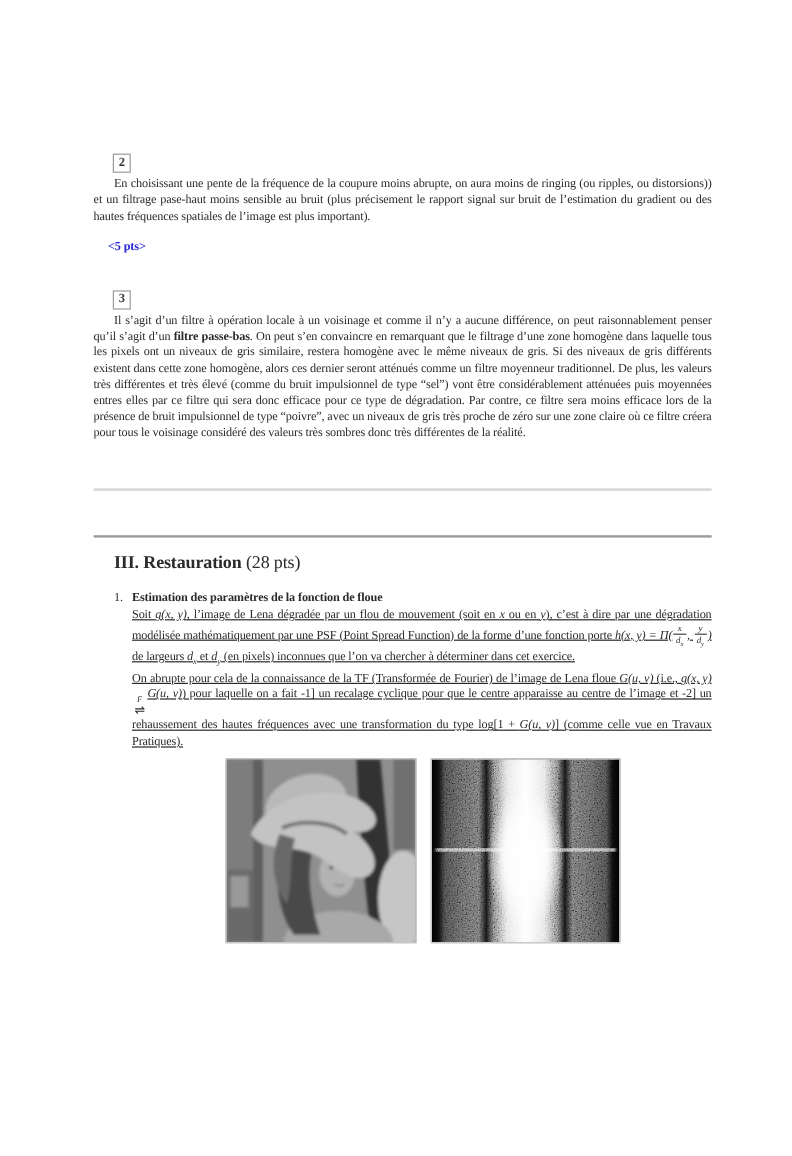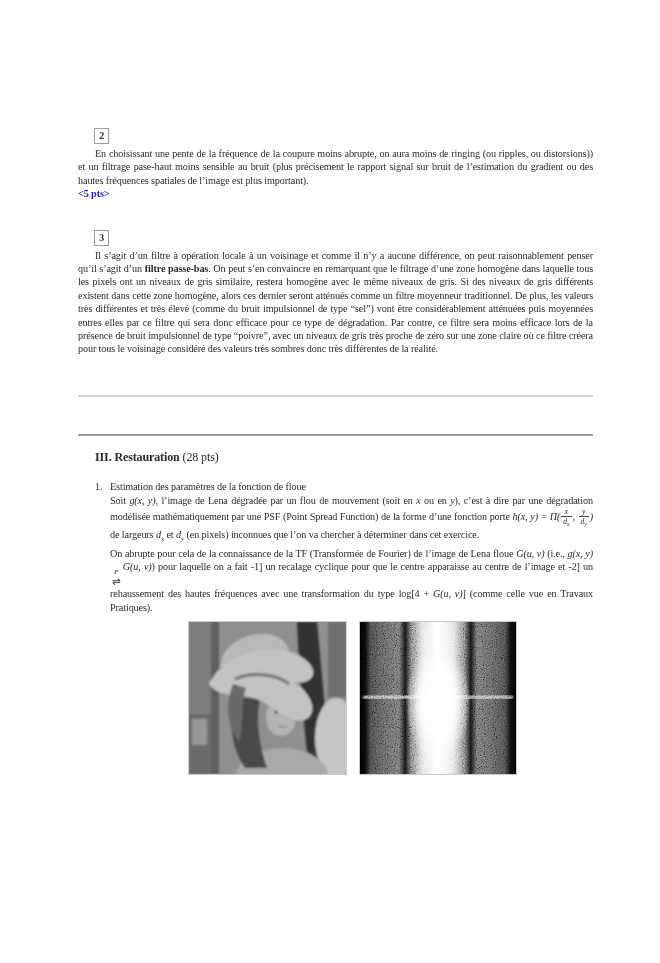--- a/index.html
+++ b/index.html
@@ -10,33 +10,33 @@
     letter-spacing:-0.12px; overflow:hidden;
   }
   .content { position:absolute; left:78px; top:128px; width:515px; }
 
   .numbox {
     display:inline-block; margin-left:16px; border:1px solid #9a9a9a;
     padding:1px 4px 2px 4px; font-weight:bold; font-size:10.5px; line-height:11px;
     color:#333; background:#fff;
   }
   p.body { margin:3px 0 0 0; text-align:justify; text-indent:17px; }
-  p.flush { text-indent:0; }
-  .pts { margin:0; color:#2424d6; font-weight:bold; }
+  p.flush { text-indent:0;text-decoration:underline; }
+  .pts { margin:12px; color:#2424d6; font-weight:bold; }
 
   .rule { border:0; height:2px; margin:0; width:515px; }
   .rule-light { background:#d4d4d4; margin-top:39px; }
   .rule-dark  { background:#9b9b9b; margin-top:37px; }
 
-  .sec-heading { margin:15px 0 16px 17px; font-size:12px; }
+  .sec-heading { margin:15px 0 16px 17px; font-size:15px; }
   .sec-heading .hb { font-weight:bold; }
 
   .item { position:relative; margin:13px 0 0 32px; width:483px; }
   .item-num { position:absolute; left:-15px; top:0; }
-  .item-title { font-weight:normal; }
+  .item-title { font-weight:bold; }
   .item p.body { margin-top:0.5px; }
 
   .mi { font-style:italic; }
   sub.ms { font-size:7px; font-style:italic; letter-spacing:0; }
   .frac {
     display:inline-block; text-align:center; vertical-align:-0.55em;
     line-height:1; font-size:7.4px; font-style:italic; margin:0 1px; letter-spacing:0;
   }
   .frac .num { display:block; padding:0 2px 1px 2px; }
   .frac .den { display:block; border-top:0.7px solid #444; padding:1px 2px 0 2px; }
@@ -78,21 +78,21 @@
     
     <div class="item">
       <span class="item-num">1.</span>
       <span class="item-title">Estimation des paramètres de la fonction de floue</span>
 
       <p class="body flush"><span>Soit </span><span class="mi">g(x, y)</span><span>, l’image de Lena dégradée par un flou de mouvement (soit en </span><span class="mi">x</span><span> ou en </span><span class="mi">y</span><span>), c’est à dire par une dégradation modélisée mathématiquement par une PSF (Point Spread Function) de la forme d’une fonction porte </span><span class="mi">h(x, y) = Π(</span><span class="frac"><span class="num">x</span><span class="den"><span>d</span><sub>x</sub></span></span><span class="mi">, </span><span class="frac"><span class="num">y</span><span class="den"><span>d</span><sub>y</sub></span></span><span class="mi">)</span><span> de largeurs </span><span class="mi">d</span><sub class="ms">x</sub><span> et </span><span class="mi">d</span><sub class="ms">y</sub><span> (en pixels) inconnues que l’on va chercher à déterminer dans cet exercice.</span></p>
 
       <p class="body flush"><span>On abrupte pour cela de la connaissance de la TF (Transformée de Fourier) de l’image de Lena floue </span><span class="mi">G(u, ν)</span><span> (i.e., </span><span class="mi">g(x, y)</span><span class="overset">
             <span class="top">F</span>
             <span class="sym">⇌</span>
-          </span><span class="mi">G(u, ν)</span><span>) pour laquelle on a fait -1] un recalage cyclique pour que le centre apparaisse au centre de l’image et -2] un rehaussement des hautes fréquences avec une transformation du type </span><span>log[4 + </span><span class="mi">G(u, ν)</span><span>]</span><span> (comme celle vue en Travaux Pratiques).</span></p>
+          </span><span class="mi">G(u, ν)</span><span>) pour laquelle on a fait -1] un recalage cyclique pour que le centre apparaisse au centre de l’image et -2] un rehaussement des hautes fréquences avec une transformation du type </span><span>log[1 + </span><span class="mi">G(u, ν)</span><span>]</span><span> (comme celle vue en Travaux Pratiques).</span></p>
 
       
       <div class="figures">
         <div class="figure">
           <svg width="157" height="152" viewBox="0 0 157 152">
             <defs>
               <filter id="soft" x="-10%" y="-10%" width="120%" height="120%">
                 <feGaussianBlur stdDeviation="1.2"></feGaussianBlur>
               </filter>
             </defs>

